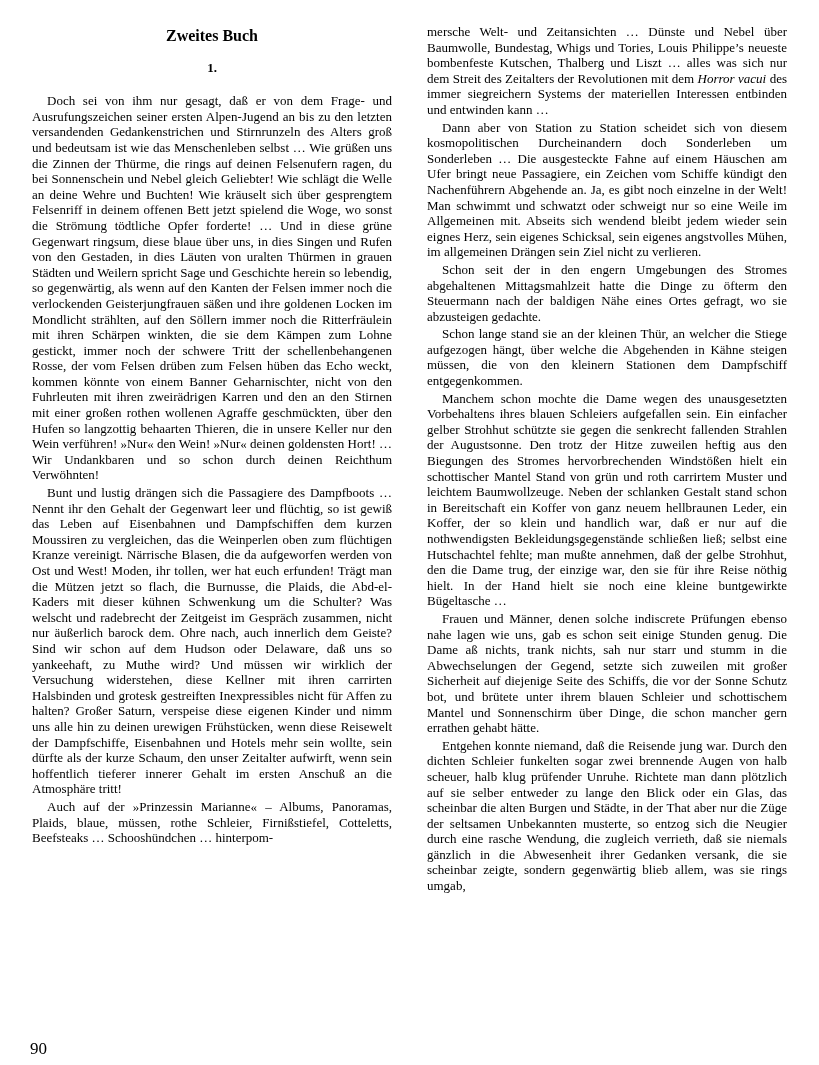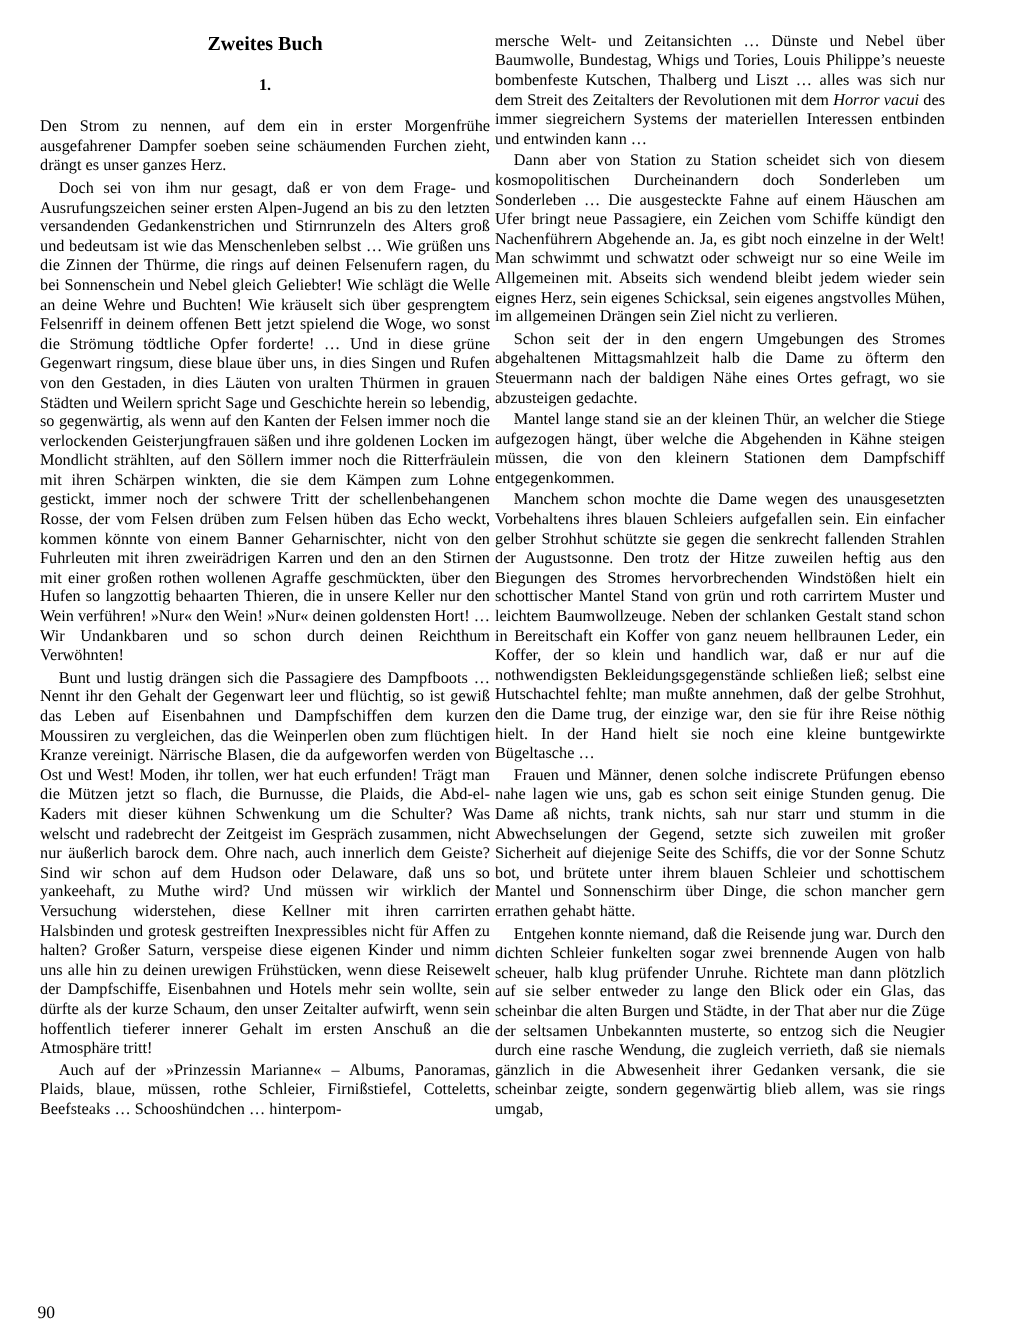--- a/index.html
+++ b/index.html
@@ -13,64 +13,63 @@
   }
   .page {
     box-sizing: border-box;
     width: 819px;
     height: 1065px;
     padding: 22px 30px 10px 30px;
     position: relative;
   }
   .columns {
     display: flex;
-    align-items: flex-end;
+    gap: 31px;
   }
   .col {
     width: 364px;
     font-size: 13px;
     line-height: 15.6px;
     text-align: justify;
     hyphens: auto;
     -webkit-hyphens: auto;
   }
   .heading { text-align: center; font-weight: bold; }
   .book-title { font-size: 16px; margin: 6px 0 0 0; }
   .chapter-number { font-size: 13px; margin: 16px 0 18px 0; }
   p { margin: 2px; text-indent: 15px; }
   p.flush { text-indent: 0; }
   .italic { font-style: italic; }
   .page-number {
     position: absolute;
     left: 30px;
     bottom: 6px;
-    font-size: 14px;
+    font-size: 17px;
     text-align: right;
   }
 </style>
 </head>
 <body>
 
 <div class="page">
   <div class="columns">
 
     <div class="col">
       <div class="heading book-title">Zweites Buch</div>
       <div class="heading chapter-number">1.</div>
-      <p class="flush">Den Strom zu nennen, auf dem ein in erster Morgenfrühe ausgefahrener Dampfer soeben seine schäumenden Furchen zieht, drängt es unser ganzes Herz.</p>
       <p>Doch sei von ihm nur gesagt, daß er von dem Frage- und Ausrufungszeichen seiner ersten Alpen-Jugend an bis zu den letzten versandenden Gedankenstrichen und Stirnrunzeln des Alters groß und bedeutsam ist wie das Menschenleben selbst … Wie grüßen uns die Zinnen der Thürme, die rings auf deinen Felsenufern ragen, du bei Sonnenschein und Nebel gleich Geliebter! Wie schlägt die Welle an deine Wehre und Buchten! Wie kräuselt sich über gesprengtem Felsenriff in deinem offenen Bett jetzt spielend die Woge, wo sonst die Strömung tödtliche Opfer forderte! … Und in diese grüne Gegenwart ringsum, diese blaue über uns, in dies Singen und Rufen von den Gestaden, in dies Läuten von uralten Thürmen in grauen Städten und Weilern spricht Sage und Geschichte herein so lebendig, so gegenwärtig, als wenn auf den Kanten der Felsen immer noch die verlockenden Geisterjungfrauen säßen und ihre goldenen Locken im Mondlicht strählten, auf den Söllern immer noch die Ritterfräulein mit ihren Schärpen winkten, die sie dem Kämpen zum Lohne gestickt, immer noch der schwere Tritt der schellenbehangenen Rosse, der vom Felsen drüben zum Felsen hüben das Echo weckt, kommen könnte von einem Banner Geharnischter, nicht von den Fuhrleuten mit ihren zweirädrigen Karren und den an den Stirnen mit einer großen rothen wollenen Agraffe geschmückten, über den Hufen so langzottig behaarten Thieren, die in unsere Keller nur den Wein verführen! »Nur« den Wein! »Nur« deinen goldensten Hort! … Wir Undankbaren und so schon durch deinen Reichthum Verwöhnten!</p>
       <p>Bunt und lustig drängen sich die Passagiere des Dampfboots … Nennt ihr den Gehalt der Gegenwart leer und flüchtig, so ist gewiß das Leben auf Eisenbahnen und Dampfschiffen dem kurzen Moussiren zu vergleichen, das die Weinperlen oben zum flüchtigen Kranze vereinigt. Närrische Blasen, die da aufgeworfen werden von Ost und West! Moden, ihr tollen, wer hat euch erfunden! Trägt man die Mützen jetzt so flach, die Burnusse, die Plaids, die Abd-el-Kaders mit dieser kühnen Schwenkung um die Schulter? Was welscht und radebrecht der Zeitgeist im Gespräch zusammen, nicht nur äußerlich barock dem. Ohre nach, auch innerlich dem Geiste? Sind wir schon auf dem Hudson oder Delaware, daß uns so yankeehaft, zu Muthe wird? Und müssen wir wirklich der Versuchung widerstehen, diese Kellner mit ihren carrirten Halsbinden und grotesk gestreiften Inexpressibles nicht für Affen zu halten? Großer Saturn, verspeise diese eigenen Kinder und nimm uns alle hin zu deinen urewigen Frühstücken, wenn diese Reisewelt der Dampfschiffe, Eisenbahnen und Hotels mehr sein wollte, sein dürfte als der kurze Schaum, den unser Zeitalter aufwirft, wenn sein hoffentlich tieferer innerer Gehalt im ersten Anschuß an die Atmosphäre tritt!</p>
       <p>Auch auf der »Prinzessin Marianne« – Albums, Panoramas, Plaids, blaue, müssen, rothe Schleier, Firnißstiefel, Cotteletts, Beefsteaks … Schooshündchen … hinterpom-</p>
     </div>
 
     <div class="col">
       <p class="flush"><span>mersche Welt- und Zeitansichten … Dünste und Nebel über Baumwolle, Bundestag, Whigs und Tories, Louis Philippe’s neueste bombenfeste Kutschen, Thalberg und Liszt … alles was sich nur dem Streit des Zeitalters der Revolutionen mit dem </span><span class="italic">Horror vacui</span><span> des immer siegreichern Systems der materiellen Interessen entbinden und entwinden kann …</span></p>
       <p>Dann aber von Station zu Station scheidet sich von diesem kosmopolitischen Durcheinandern doch Sonderleben um Sonderleben … Die ausgesteckte Fahne auf einem Häuschen am Ufer bringt neue Passagiere, ein Zeichen vom Schiffe kündigt den Nachenführern Abgehende an. Ja, es gibt noch einzelne in der Welt! Man schwimmt und schwatzt oder schweigt nur so eine Weile im Allgemeinen mit. Abseits sich wendend bleibt jedem wieder sein eignes Herz, sein eigenes Schicksal, sein eigenes angstvolles Mühen, im allgemeinen Drängen sein Ziel nicht zu verlieren.</p>
-      <p>Schon seit der in den engern Umgebungen des Stromes abgehaltenen Mittagsmahlzeit halb die Dame zu öfterm den Steuermann nach der baldigen Nähe eines Ortes gefragt, wo sie abzusteigen gedachte.</p>
-      <p>Mantel lange stand sie an der kleinen Thür, an welcher die Stiege aufgezogen hängt, über welche die Abgehenden in Kähne steigen müssen, die von den kleinern Stationen dem Dampfschiff entgegenkommen.</p>
+      <p>Schon seit der in den engern Umgebungen des Stromes abgehaltenen Mittagsmahlzeit hatte die Dinge zu öfterm den Steuermann nach der baldigen Nähe eines Ortes gefragt, wo sie abzusteigen gedachte.</p>
+      <p>Schon lange stand sie an der kleinen Thür, an welcher die Stiege aufgezogen hängt, über welche die Abgehenden in Kähne steigen müssen, die von den kleinern Stationen dem Dampfschiff entgegenkommen.</p>
       <p>Manchem schon mochte die Dame wegen des unausgesetzten Vorbehaltens ihres blauen Schleiers aufgefallen sein. Ein einfacher gelber Strohhut schützte sie gegen die senkrecht fallenden Strahlen der Augustsonne. Den trotz der Hitze zuweilen heftig aus den Biegungen des Stromes hervorbrechenden Windstößen hielt ein schottischer Mantel Stand von grün und roth carrirtem Muster und leichtem Baumwollzeuge. Neben der schlanken Gestalt stand schon in Bereitschaft ein Koffer von ganz neuem hellbraunen Leder, ein Koffer, der so klein und handlich war, daß er nur auf die nothwendigsten Bekleidungsgegenstände schließen ließ; selbst eine Hutschachtel fehlte; man mußte annehmen, daß der gelbe Strohhut, den die Dame trug, der einzige war, den sie für ihre Reise nöthig hielt. In der Hand hielt sie noch eine kleine buntgewirkte Bügeltasche …</p>
       <p>Frauen und Männer, denen solche indiscrete Prüfungen ebenso nahe lagen wie uns, gab es schon seit einige Stunden genug. Die Dame aß nichts, trank nichts, sah nur starr und stumm in die Abwechselungen der Gegend, setzte sich zuweilen mit großer Sicherheit auf diejenige Seite des Schiffs, die vor der Sonne Schutz bot, und brütete unter ihrem blauen Schleier und schottischem Mantel und Sonnenschirm über Dinge, die schon mancher gern errathen gehabt hätte.</p>
       <p>Entgehen konnte niemand, daß die Reisende jung war. Durch den dichten Schleier funkelten sogar zwei brennende Augen von halb scheuer, halb klug prüfender Unruhe. Richtete man dann plötzlich auf sie selber entweder zu lange den Blick oder ein Glas, das scheinbar die alten Burgen und Städte, in der That aber nur die Züge der seltsamen Unbekannten musterte, so entzog sich die Neugier durch eine rasche Wendung, die zugleich verrieth, daß sie niemals gänzlich in die Abwesenheit ihrer Gedanken versank, die sie scheinbar zeigte, sondern gegenwärtig blieb allem, was sie rings umgab,</p>
     </div>
 
   </div>
 
   <div class="page-number">90</div>
 </div>
 

